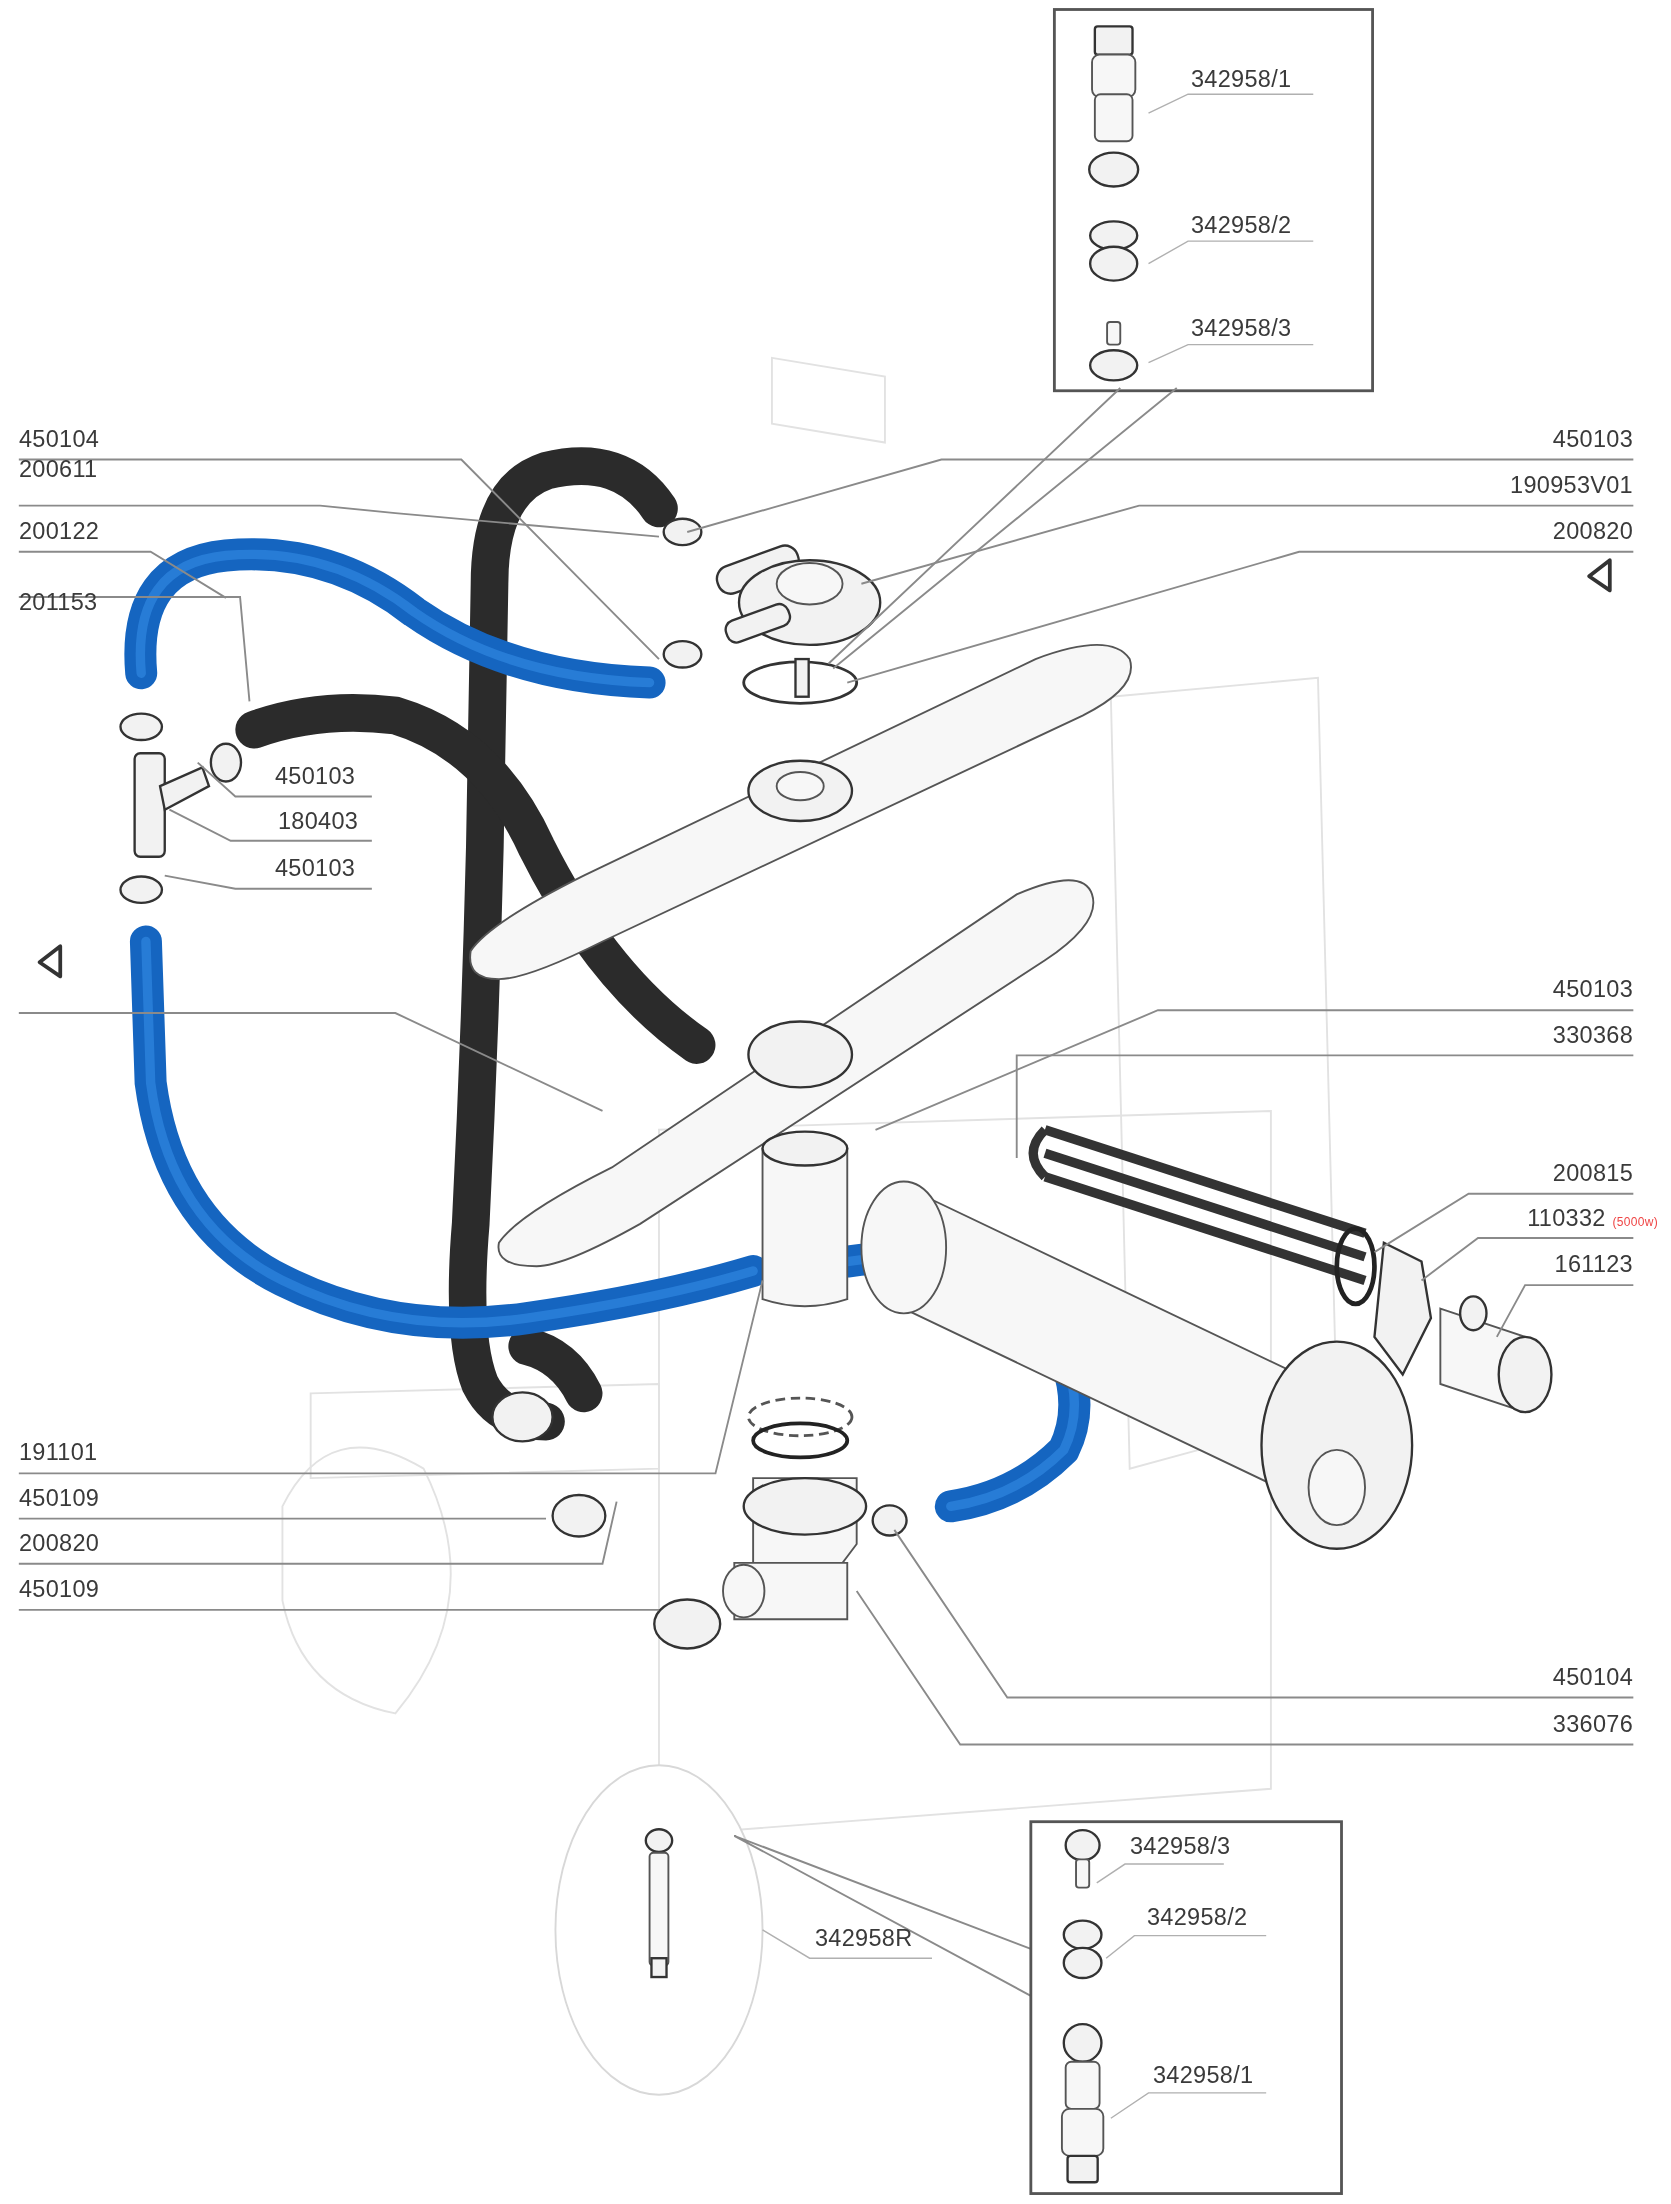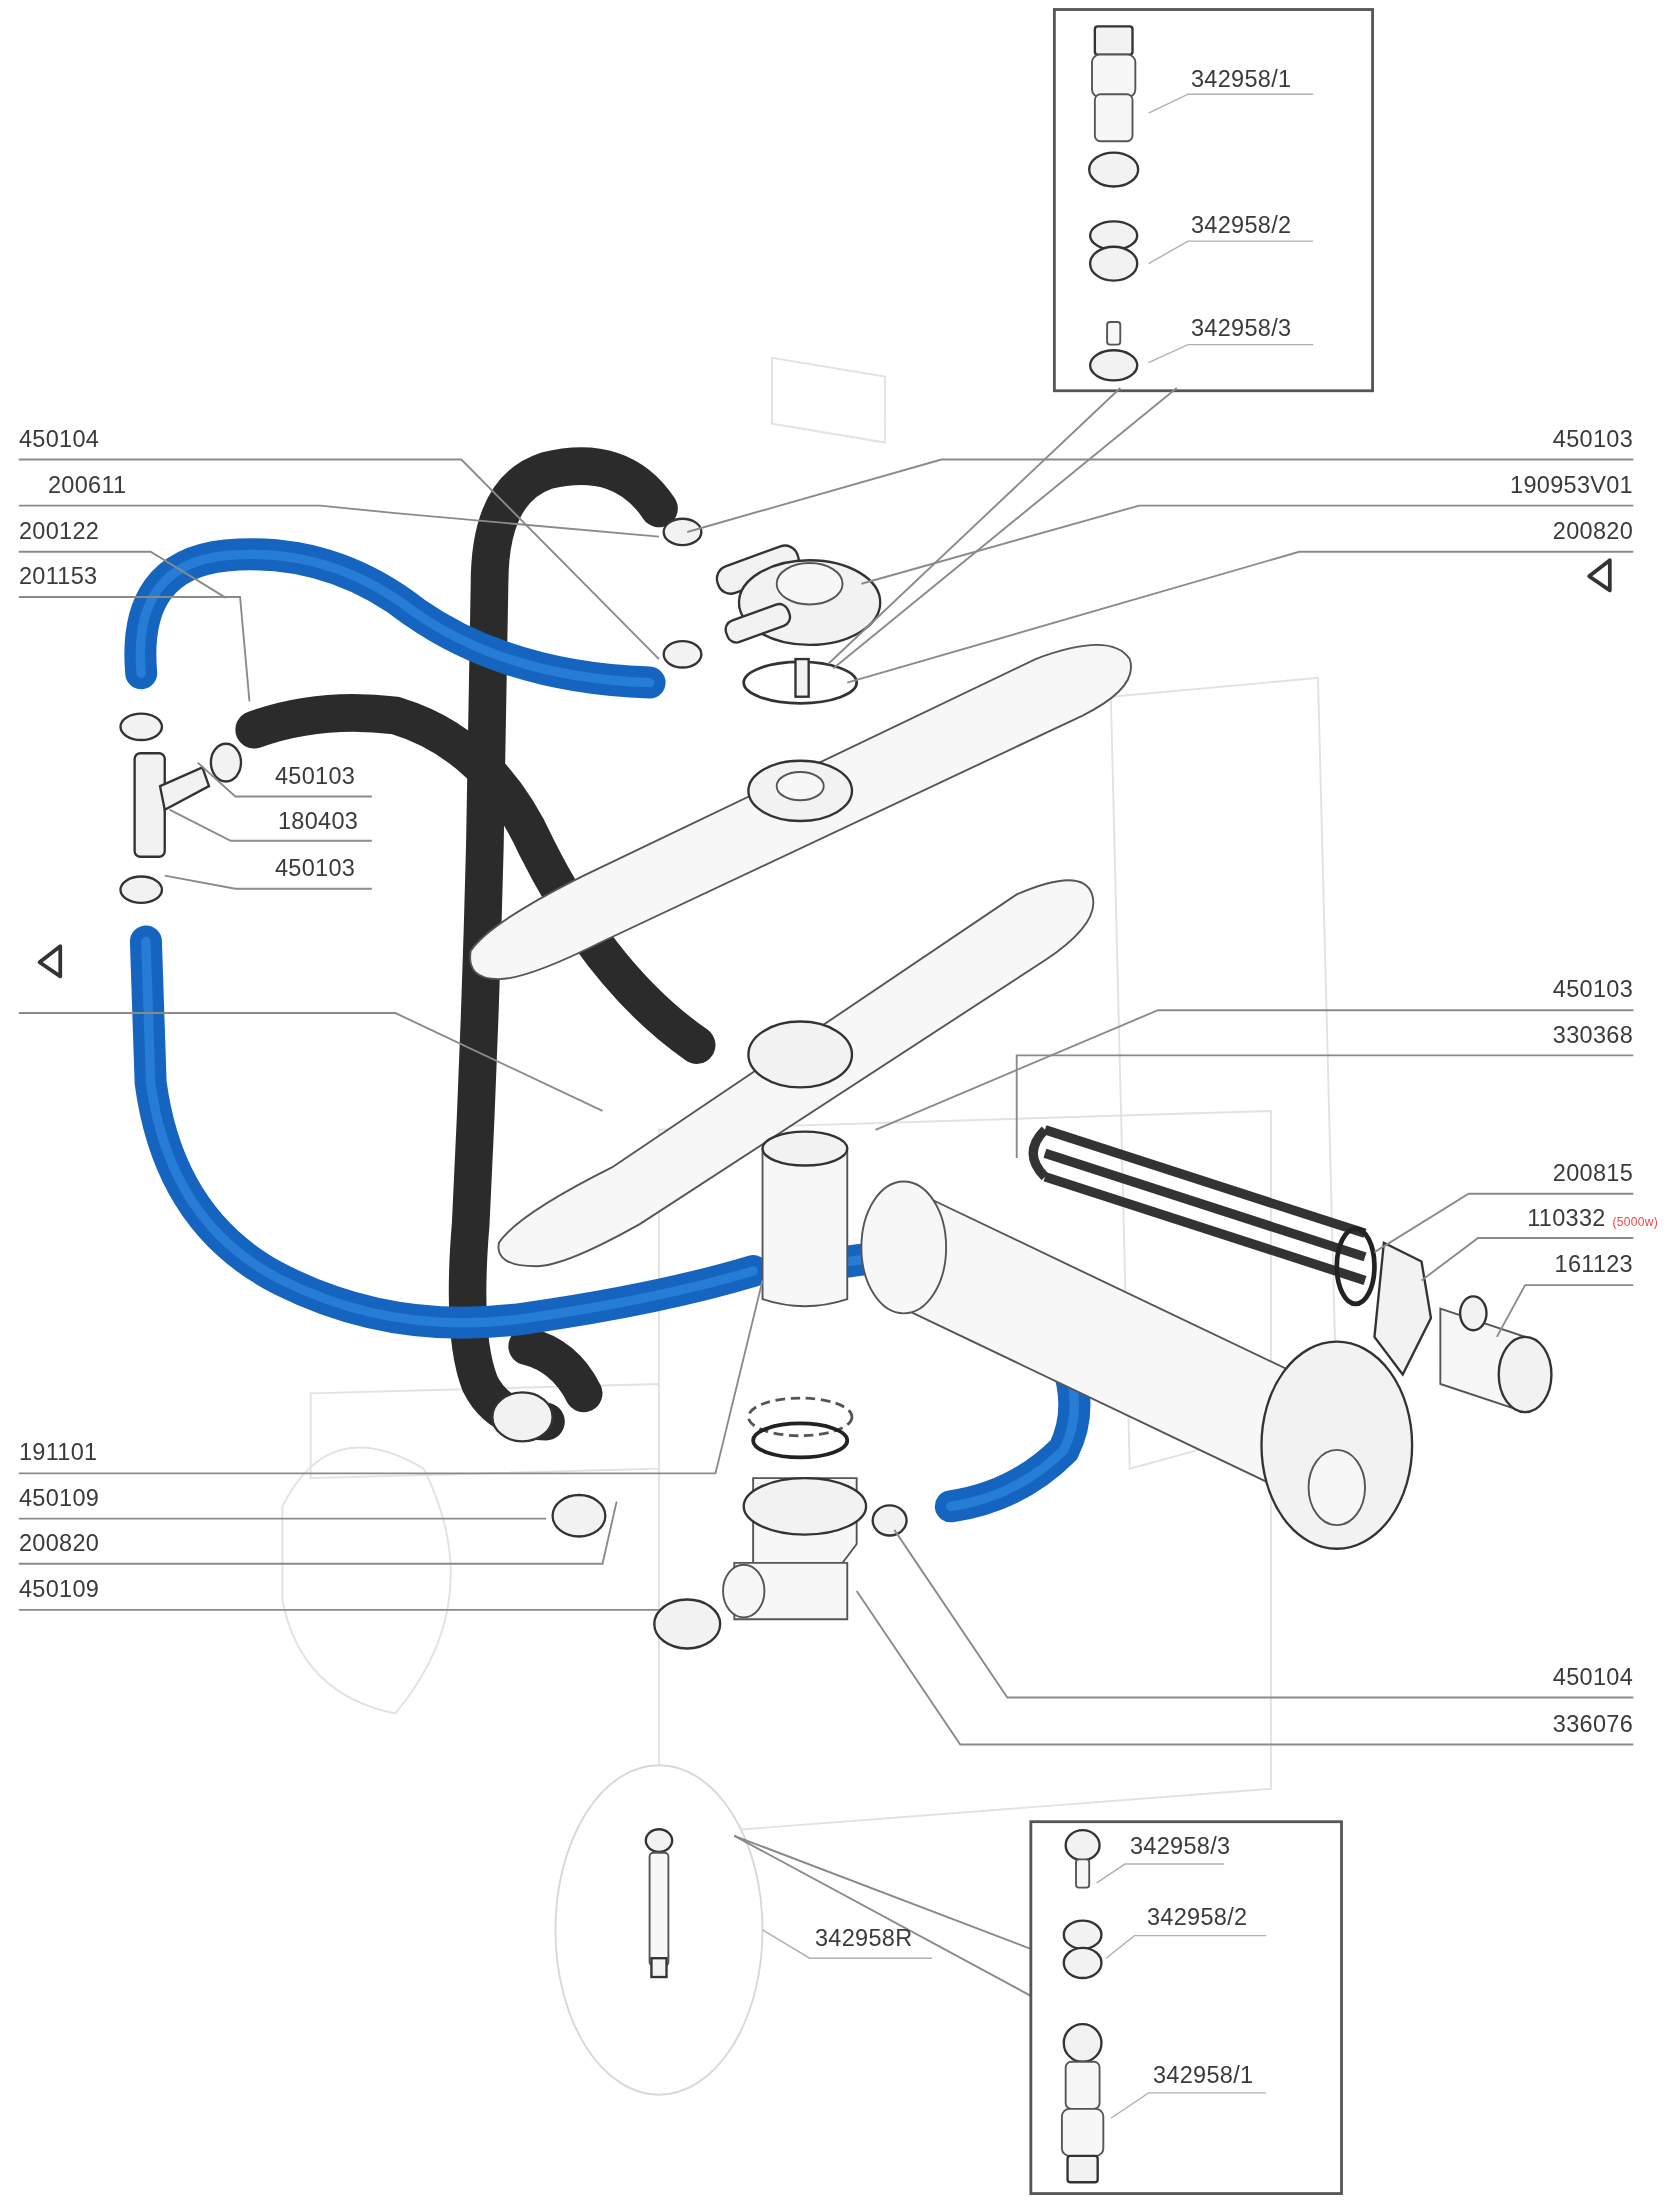--- a/index.html
+++ b/index.html
@@ -202,23 +202,23 @@
 
   <g>
     <path class="marker" d="M64 1005 L42 1022 L64 1037 Z"></path>
   </g>
   <g>
     <path class="marker" d="M1710 595 L1688 612 L1710 627 Z"></path>
   </g>
 </svg>
 
 <div class="lbl" style="left:19px; top:426px;">450104</div>
-<div class="lbl" style="left:19px; top:472px;margin-left:29px;">200611</div>
+<div class="lbl" style="left:19px; top:456px;">200611</div>
 <div class="lbl" style="left:19px; top:518px;">200122</div>
-<div class="lbl" style="left:19px; top:563px;">201153</div>
+<div class="lbl" style="left:19px; top:589px;">201153</div>
 <div class="lbl" style="left:275px; top:763px;">450103</div>
 <div class="lbl" style="left:278px; top:808px;">180403</div>
 <div class="lbl" style="left:275px; top:855px;">450103</div>
 <div class="lbl" style="left:19px; top:1439px;">191101</div>
 <div class="lbl" style="left:19px; top:1485px;">450109</div>
 <div class="lbl" style="left:19px; top:1530px;">200820</div>
 <div class="lbl" style="left:19px; top:1576px;">450109</div>
 
 <div class="lbl right" style="right:38px; top:426px;">450103</div>
 <div class="lbl right" style="right:38px; top:472px;">190953V01</div>

